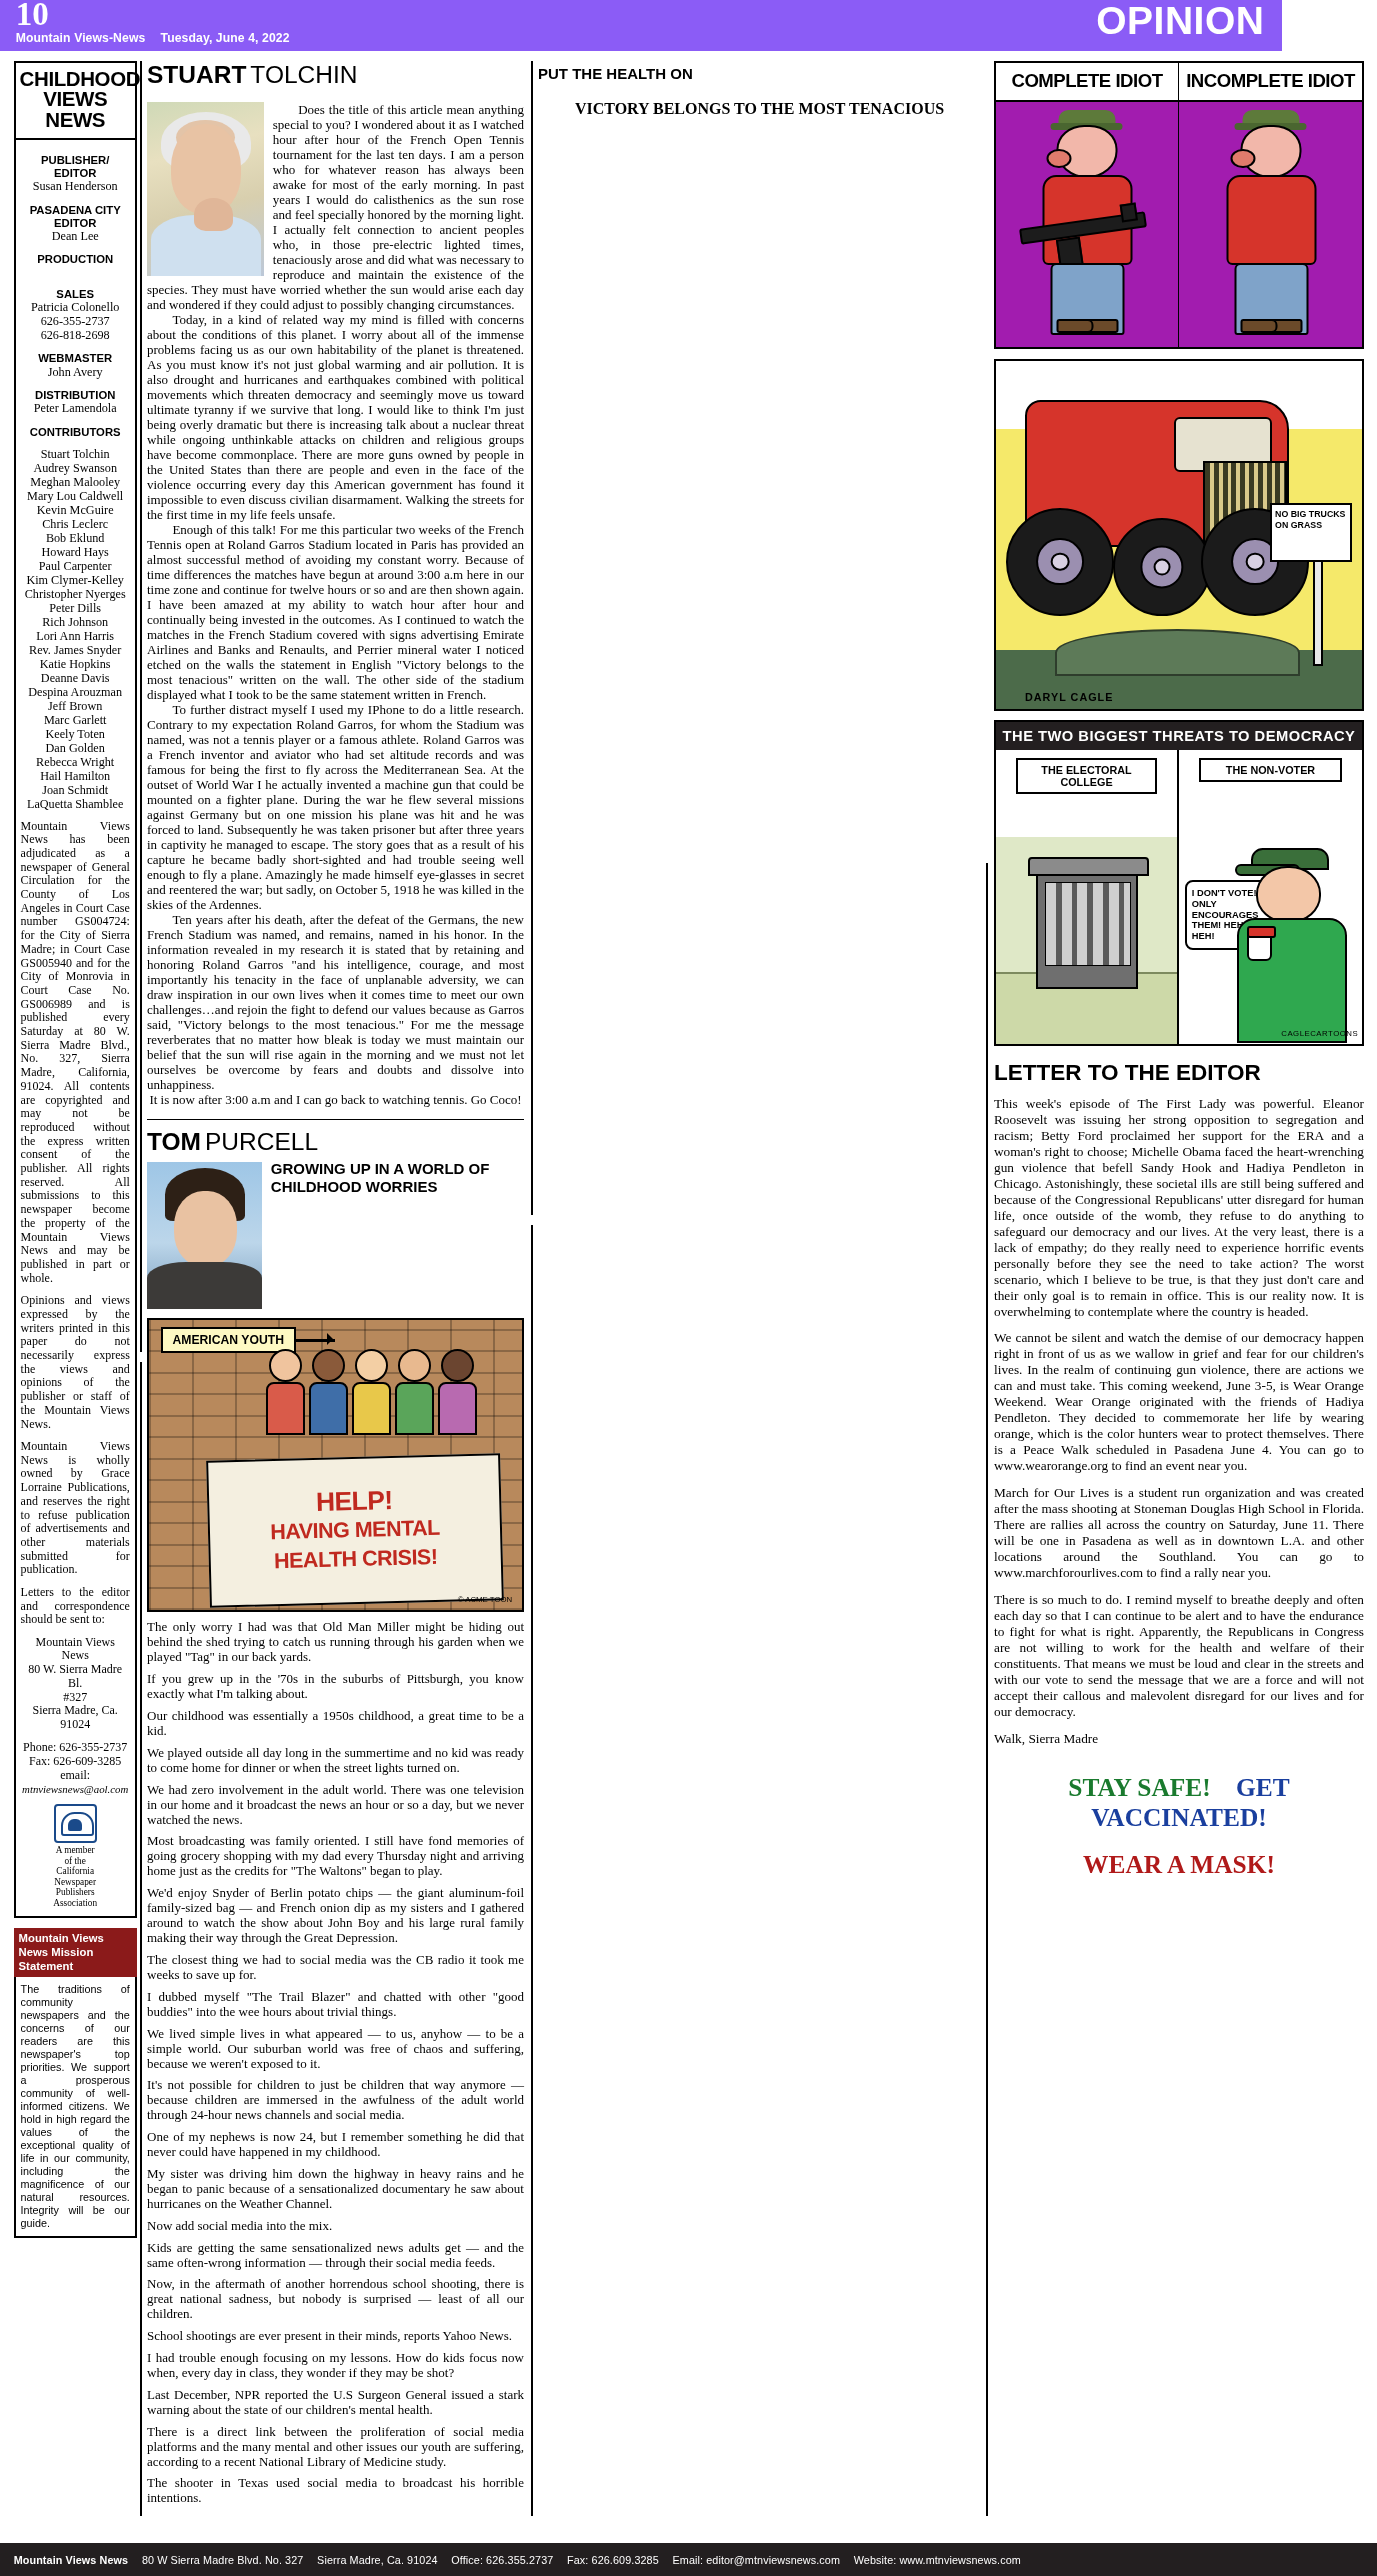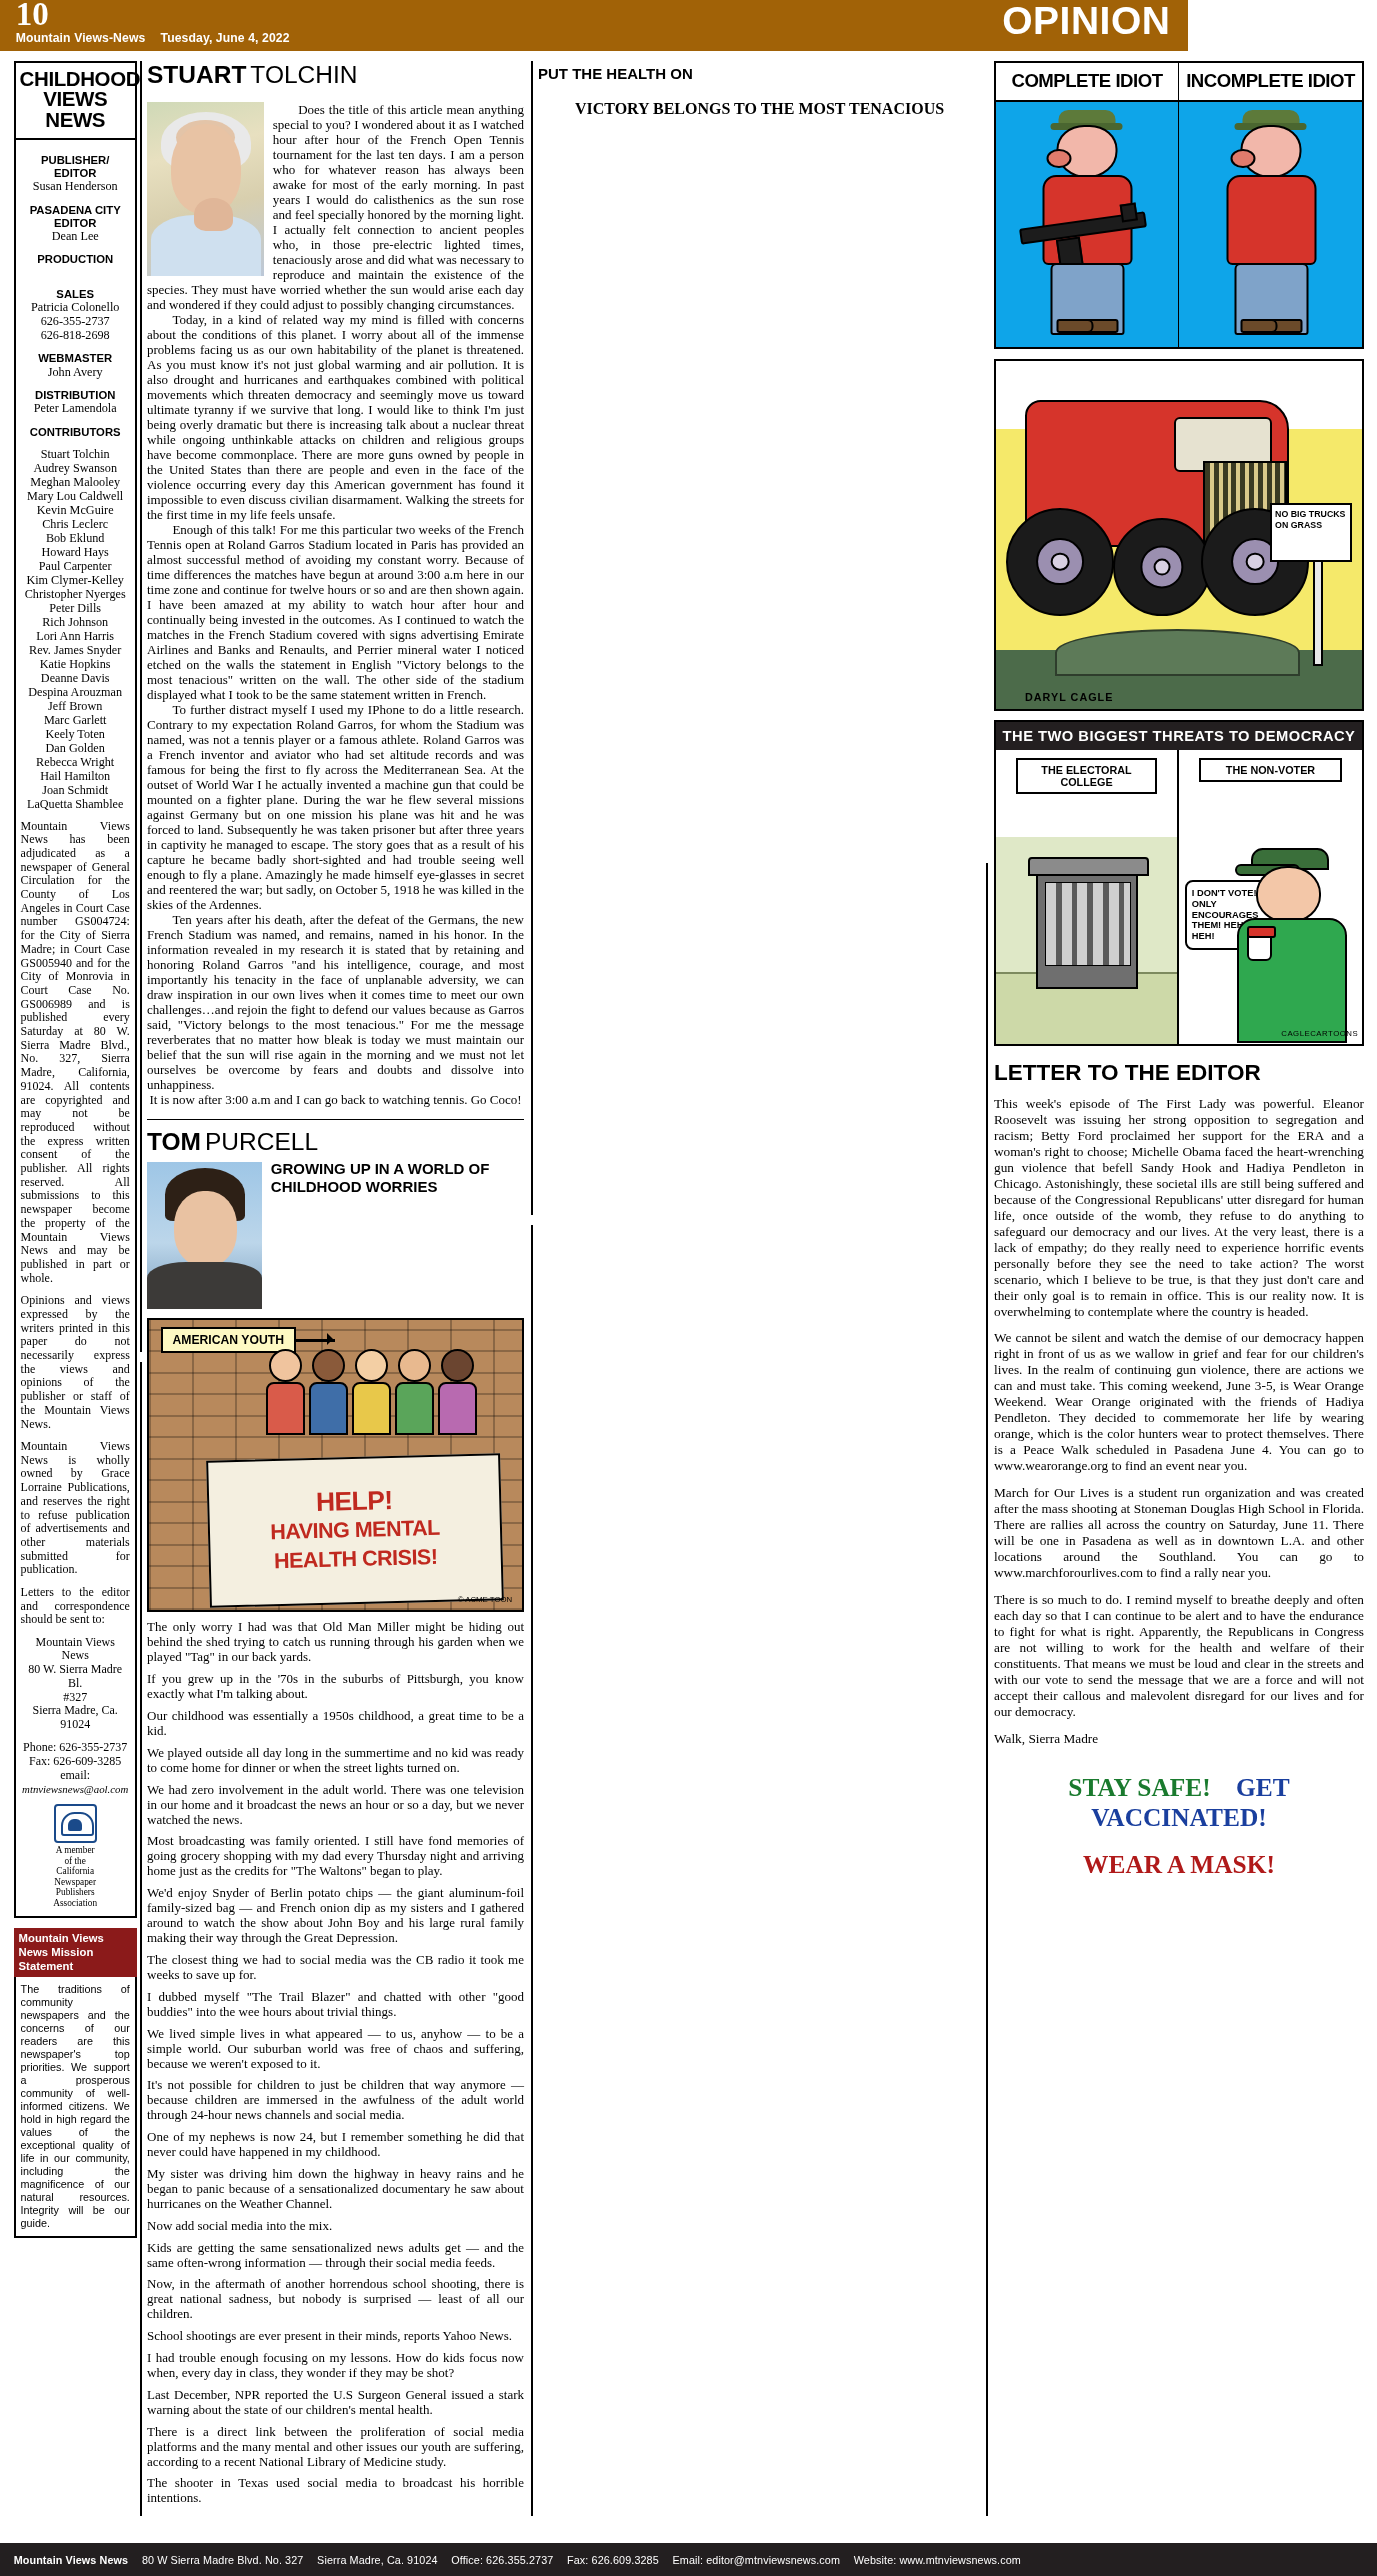--- a/index.html
+++ b/index.html
@@ -7,22 +7,22 @@
   body {
     width: 1378px; height: 2576px;
     font-family: "Liberation Serif", serif;
     color: #000;
     position: relative;
     overflow: hidden;
   }
 
   
   .topbar {
-    position: absolute; left: 0; top: 0; width: 1188px; height: 51px;
-    background: #a16207;
+    position: absolute; left: 0; top: 0; width: 1282px; height: 51px;
+    background: #8b5cf6;
   }
   .pagenum {
     position: absolute; left: 15.7px; top: -2px;
     font-family: "Liberation Serif", serif;
     font-weight: 700; font-size: 33px; color: #fff; line-height: 33px;
   }
   .topline {
     position: absolute; left: 15.7px; top: 31px;
     font-family: "Liberation Sans", sans-serif;
     font-weight: 700; font-size: 12.2px; color: #fff; letter-spacing: 0.1px;
@@ -146,21 +146,21 @@
   .portrait.tp .face { left: 27px; top: 29px; width: 63px; height: 76px;
     background: #e9c2a2; border-radius: 46%; }
   .portrait.tp .shirt { left: 0; bottom: 0; width: 115px; height: 47px;
     background: #3c3a38; border-radius: 34% 34% 0 0; }
 
   .rule-thin { border-top: 1px solid #000; margin: 11.7px 0 7.8px; }
 
   
   .cart { border: 2px solid #000; position: relative; overflow: hidden; background: #fff; }
   .idiot-wrap { display: flex; gap: 0; }
-  .idiot { width: 50%; position: relative; background: #0ea5e9; height: 284px; border-right: 1px solid #000; }
+  .idiot { width: 50%; position: relative; background: #a21caf; height: 284px; border-right: 1px solid #000; }
   .idiot:last-child { border-right: none; }
   .idiot .cap {
     height: 39px; background: #fff; border-bottom: 2px solid #000;
     font-family: "Liberation Sans", sans-serif; font-weight: 700; font-size: 18.6px;
     display: flex; align-items: center; justify-content: center; letter-spacing: -0.5px;
   }
   .fig { position: absolute; left: 50%; transform: translateX(-50%); top: 47px; width: 147px; height: 231px; }
   .fig .hat { position: absolute; left: 45px; top: 0; width: 57px; height: 19.6px; background: #5d7a3a; border-radius: 9.8px 9.8px 2px 2px; }
   .fig .hat:after { content:""; position:absolute; left:-7.8px; top:13.7px; width:72px; height:6.8px; background:#4a6630; border-radius:3.9px; }
   .fig .head { position: absolute; left: 43px; top: 15.7px; width: 61px; height: 53px; background: #f2b7aa; border: 2px solid #000; border-radius: 50% 50% 55% 55%; }

